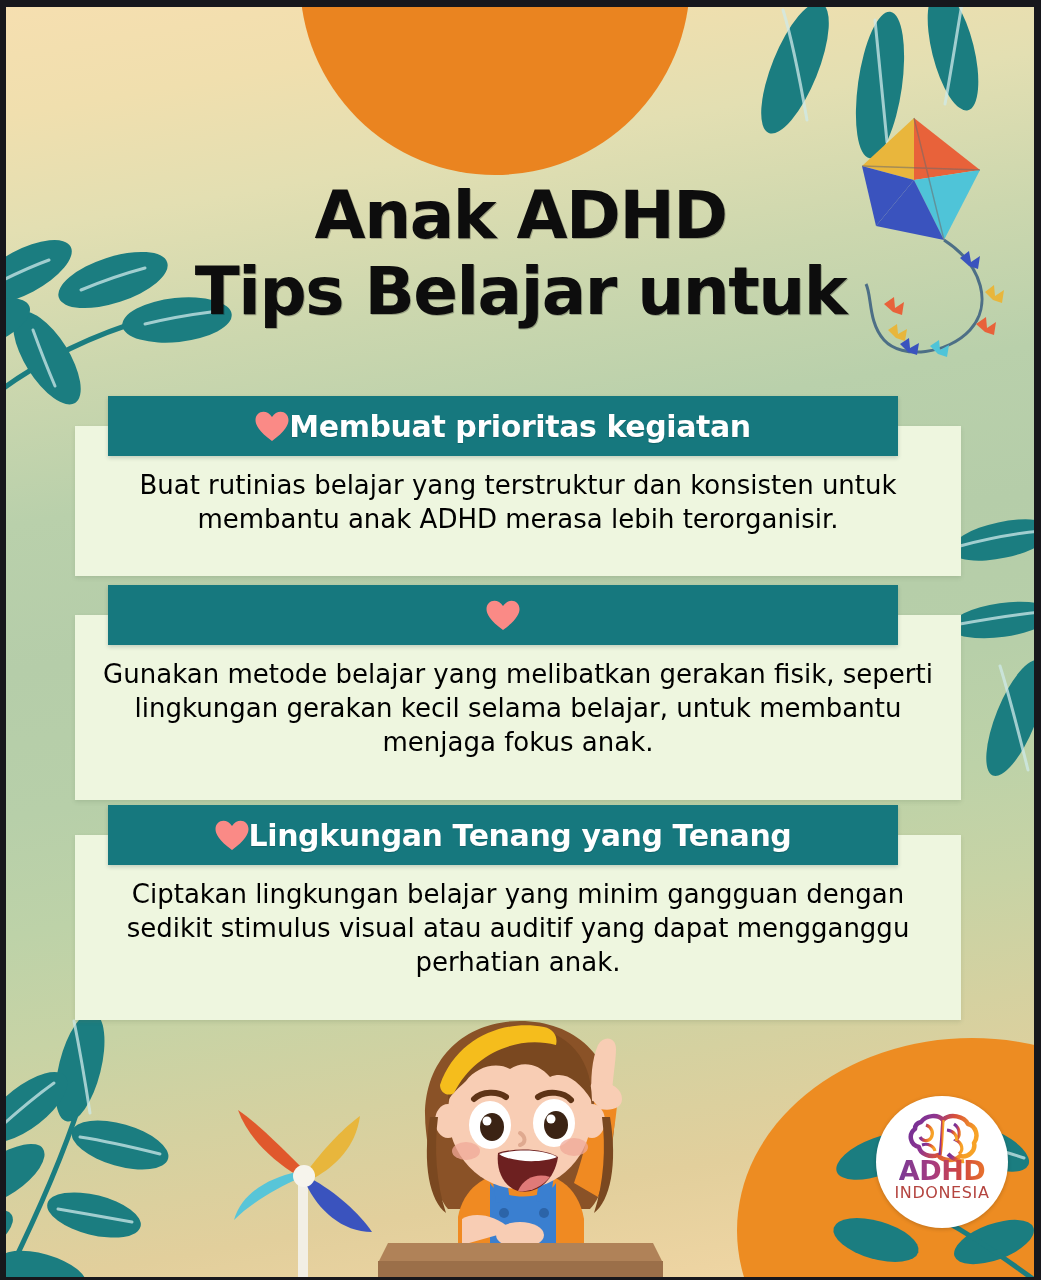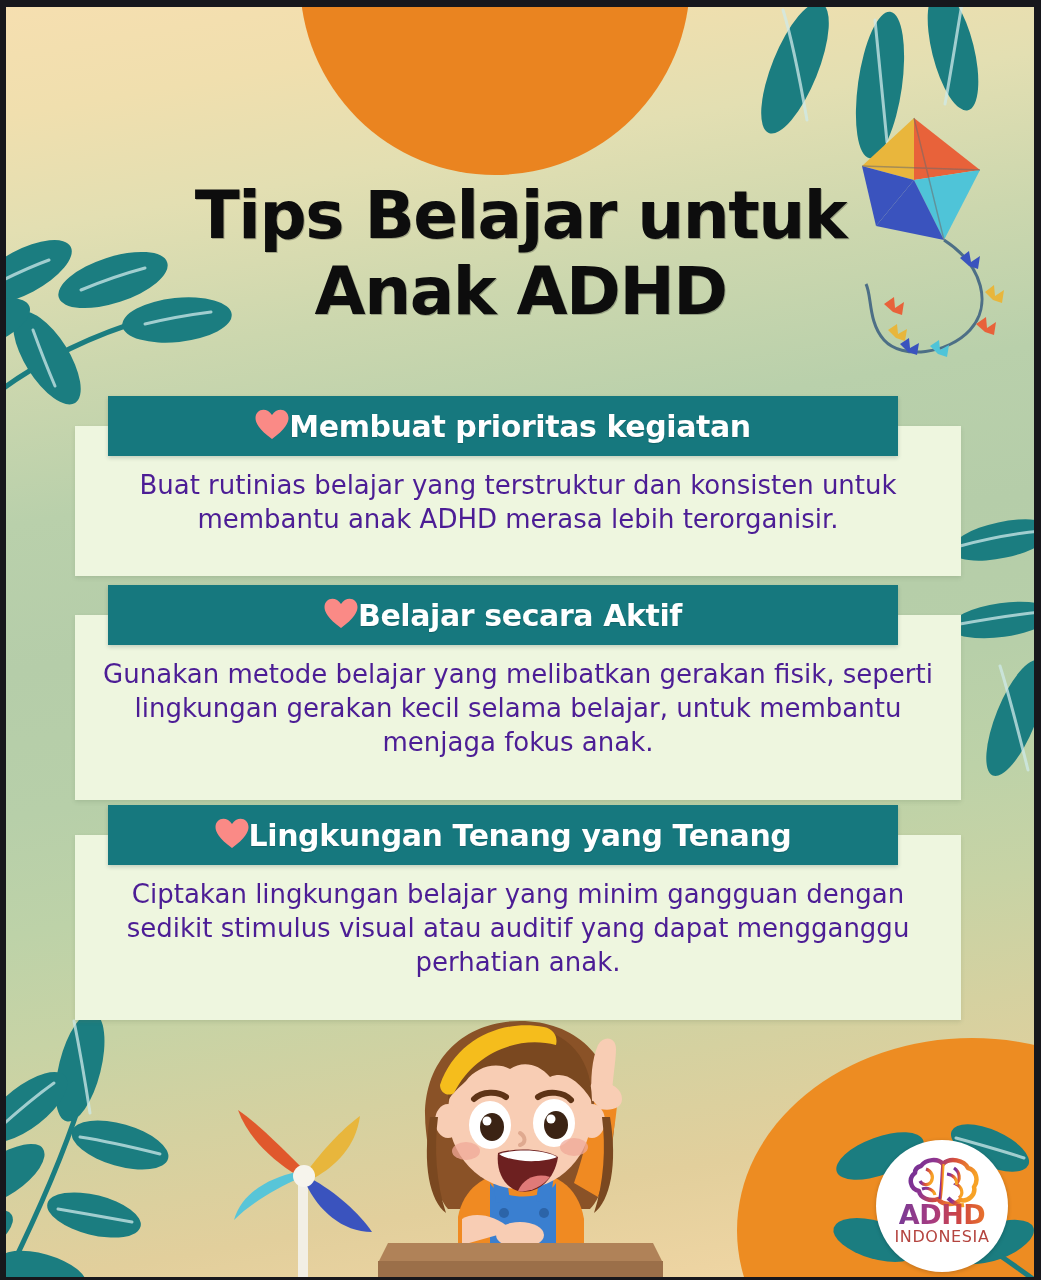--- a/index.html
+++ b/index.html
@@ -83,43 +83,43 @@
     background:#eef6df;
     box-shadow:0 2px 4px rgba(90,110,80,.18);
   }
   .card-head {
     position:absolute; left:33px; top:0;
     width:790px; height:60px;
     background:#16787e;
     display:flex; align-items:center; justify-content:center;
     box-shadow:0 2px 4px rgba(40,70,70,.22);
   }
-  .head-inner { display:flex; }
+  .head-inner { display:flex; align-items:center; }
   .heart-icon { width:34px; height:31px; display:block; flex:0 0 auto; }
   .card-title {
     font-family:"DejaVu Sans", sans-serif;
     font-weight:bold;
     font-size:30px;
     color:#ffffff;
     letter-spacing:-0.4px;
     white-space:nowrap;
     text-shadow:0 1px 1px rgba(0,0,0,.18);
   }
   .card-text {
     font-family:"DejaVu Sans", sans-serif;
     font-size:26px;
     line-height:34px;
-    color:#4c1d95;
+    color:#000000;
     text-align:center;
     padding:42px 22px 22px 22px;
   }
 
   
   .logo-badge {
-    position:absolute; left:876px; top:1140px;
+    position:absolute; left:876px; top:1096px;
     width:132px; height:132px; border-radius:50%;
     background:#ffffff; z-index:30;
     display:flex; flex-direction:column; align-items:center; justify-content:flex-start;
     box-shadow:0 1px 4px rgba(0,0,0,.2);
     overflow:hidden;
   }
   .logo-brain { margin-top:16px; }
   .logo-adhd {
     font-family:"DejaVu Sans", sans-serif;
     font-weight:bold; font-size:27px; line-height:26px;
@@ -222,22 +222,22 @@
       <path d="M133 184 l9 -7 l1 11 l9 -6 l-2 13 l-9 -3 z" fill="#e8b63c"></path>
       <path d="M124 216 l10 -7 l1 11 l9 -6 l-2 13 l-9 -3 z" fill="#e8623a"></path>
       <path d="M78 238 l9 -6 l1 10 l9 -5 l-2 12 l-9 -3 z" fill="#4fc4d8"></path>
       <path d="M48 236 l9 -6 l1 10 l9 -5 l-2 12 l-9 -3 z" fill="#3a53be"></path>
       <path d="M36 222 l9 -6 l1 10 l9 -5 l-2 12 l-9 -3 z" fill="#e8b63c"></path>
       <path d="M32 196 l10 -7 l1 11 l9 -6 l-2 13 l-9 -3 z" fill="#e8623a"></path>
     </g>
   </svg>
 
   <div class="title-wrap">
+    <div class="title-line">Anak ADHD</div>
     <div class="title-line">Tips Belajar untuk</div>
-    <div class="title-line">Anak ADHD</div>
   </div>
 
   <div id="cards">
 
     <div class="card" style="left:75px; top:396px;">
       <div class="card-body" style="height:150px;">
         <div class="card-text">Buat rutinias belajar yang terstruktur dan konsisten untuk membantu anak ADHD merasa lebih terorganisir.</div>
       </div>
       <div class="card-head">
         <div class="head-inner">
@@ -251,21 +251,20 @@
 
     <div class="card" style="left:75px; top:585px;">
       <div class="card-body" style="height:185px;">
         <div class="card-text">Gunakan metode belajar yang melibatkan gerakan fisik, seperti lingkungan gerakan kecil selama belajar, untuk membantu menjaga fokus anak.</div>
       </div>
       <div class="card-head">
         <div class="head-inner">
           <svg class="heart-icon" viewBox="0 0 34 31">
             <path d="M17 30 C 4 20.5 0.5 14 0.5 9 C 0.5 4 4.2 0.8 8.4 0.8 C 11.6 0.8 14.8 2.6 17 6 C 19.2 2.6 22.4 0.8 25.6 0.8 C 29.8 0.8 33.5 4 33.5 9 C 33.5 14 30 20.5 17 30 Z" fill="#fa8a86"></path>
           </svg>
-          <span class="card-title">Belajar secara Aktif</span>
         </div>
       </div>
     </div>
 
     <div class="card" style="left:75px; top:805px;">
       <div class="card-body" style="height:185px;">
         <div class="card-text">Ciptakan lingkungan belajar yang minim gangguan dengan sedikit stimulus visual atau auditif yang dapat mengganggu perhatian anak.</div>
       </div>
       <div class="card-head">
         <div class="head-inner">

